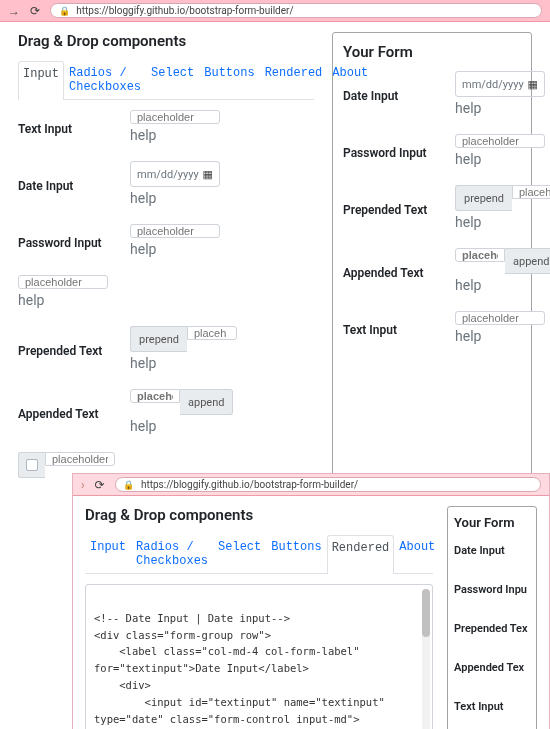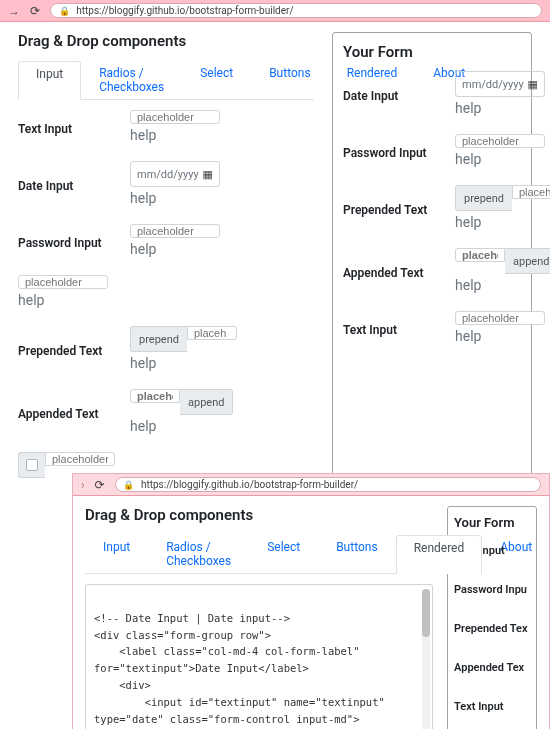--- a/index.html
+++ b/index.html
@@ -7,21 +7,21 @@
   .browser-bar { background: #ffc0cb; height: 22px; display: flex; align-items: center; padding: 0 8px; gap: 10px; border-bottom: 1px solid #ef9aa7; }
   .browser-bar.dim { background: #ffd9e0; }
   .nav-icon { color: #444; font-size: 12px; line-height: 1; cursor: pointer; }
   .url-box { flex: 1; background: #fff; border-radius: 10px; height: 15px; display: flex; align-items: center; padding: 0 8px; font-size: 10px; color: #444; gap: 6px; border: 1px solid #d9a7b1; }
   .lock { color: #666; font-size: 9px; }
   .page { display: flex; padding: 10px 18px 0 18px; gap: 18px; }
   .left-col { flex: 1; min-width: 0; }
   .right-col { width: 200px; border: 1px solid #a3a3a3; border-radius: 3px; padding: 10px 10px 12px 10px; }
   h3 { font-size: 15px; font-weight: 600; color: #212529; margin-bottom: 10px; }
   .tabs { display: flex; border-bottom: 1px solid #dee2e6; margin-bottom: 10px; font-size: 12px; }
-  .tab { padding: 5px 17px; color: #0d6efd; cursor: pointer; border: 1px solid transparent; border-bottom: none; }
+  .tab { padding: 5px 4px; color: #0d6efd; cursor: pointer; border: 1px solid transparent; border-bottom: none; font-family: Liberation Mono, monospace; }
   .tab.active { color: #495057; border-color: #dee2e6; border-radius: 3px 3px 0 0; background: #fff; position: relative; top: 1px; }
   .field-row { display: flex; align-items: center; margin-bottom: 18px; font-size: 12px; }
   .field-label { width: 112px; font-weight: 600; color: #212529; padding-top: 4px; }
   .field-ctrl { flex: 1; min-width: 0; }
   .ctrl-input { width: 90px; height: 14px; border: 1px solid #ced4da; border-radius: 3px; padding: 0 6px; font-size: 11px; color: #6c757d; background: #fff; }
   .ctrl-date { width: 90px; height: 26px; border: 1px solid #ced4da; border-radius: 3px; padding: 4px 6px; font-size: 11px; color: #6c757d; display: flex; align-items: center; justify-content: space-between; }
   .cal-icon { font-size: 11px; color: #444; }
   .group { display: flex; }
   .addon { background: #e9ecef; border: 1px solid #ced4da; padding: 0 8px; height: 26px; display: flex; align-items: center; font-size: 11px; color: #555; }
   .addon.left { border-radius: 3px 0 0 3px; border-right: none; }

